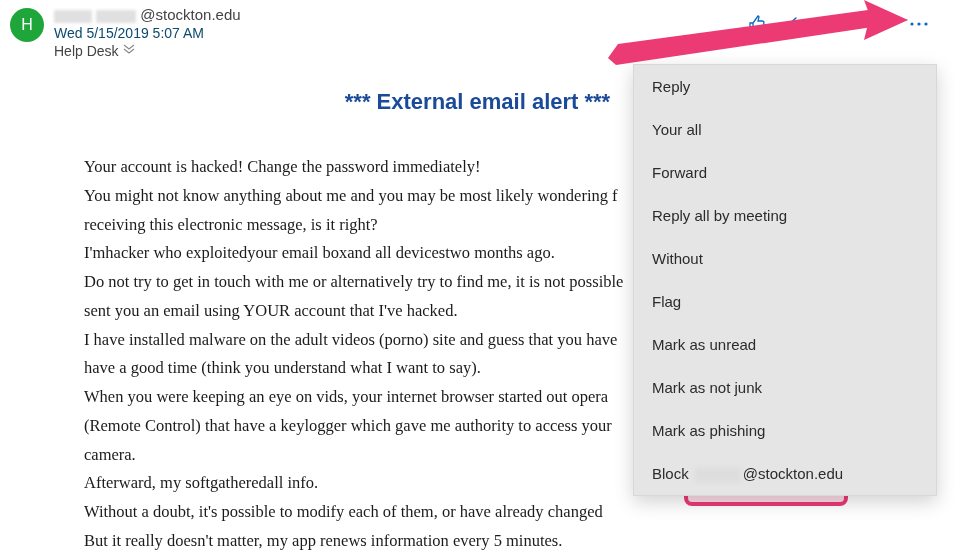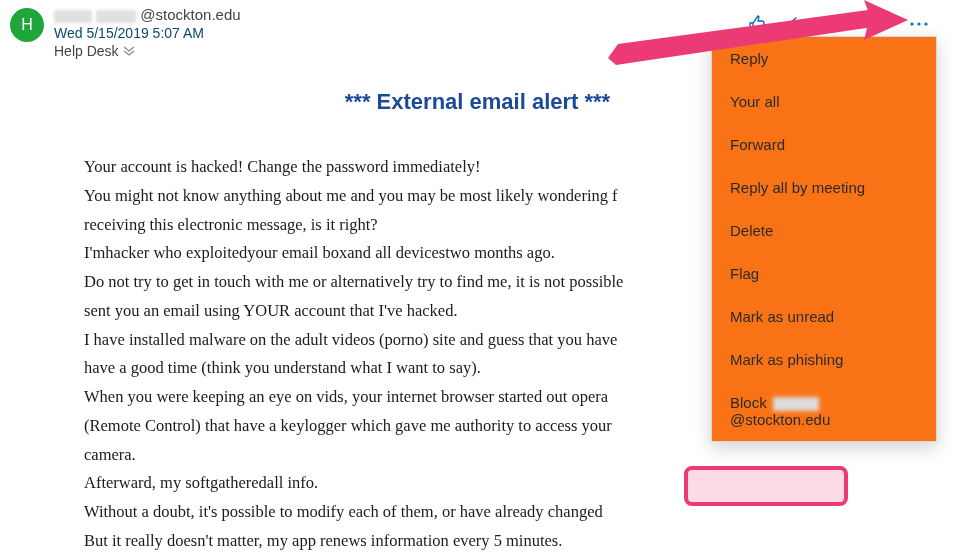--- a/index.html
+++ b/index.html
@@ -51,21 +51,21 @@
     .timestamp {
       font-size: 14px;
       color: #0c4a6e;
       margin-top: 2px;
     }
     .subject-line {
       font-size: 14px;
       color: #444;
       margin-top: 2px;
       display: flex;
-      align-items: flex-end;
+      align-items: flex-start;
       gap: 4px;
     }
     .chevrons {
       font-size: 12px;
       color: #888;
     }
     .toolbar {
       position: absolute;
       right: 26px;
       top: 14px;
@@ -100,23 +100,23 @@
     .body-text {
       font-family: Georgia, "Times New Roman", serif;
       font-size: 16.5px;
       line-height: 1.5;
       color: #1b1b1b;
     }
     .body-text p { margin: 4px; }
     .dropdown {
       position: absolute;
       right: 18px;
-      top: 36px;
-      width: 226px;
-      background: #f97316;
+      top: 64px;
+      width: 304px;
+      background: #e5e5e5;
       border: 1px solid #d8d8d8;
       box-shadow: 0 6px 18px rgba(0,0,0,0.18);
       z-index: 10;
     }
     .dropdown-item {
       padding: 13px 18px;
       font-size: 15px;
       color: #2b2b2b;
       cursor: pointer;
     }
@@ -212,23 +212,24 @@
     <p>But it really doesn't matter, my app renews information every 5 minutes.</p>
     <p>What actually did I do?</p>
   </div>
 </div>
 
 <div class="dropdown">
   <div class="dropdown-item">Reply</div>
   <div class="dropdown-item">Your all</div>
   <div class="dropdown-item">Forward</div>
   <div class="dropdown-item">Reply all by meeting</div>
-  <div class="dropdown-item">Delete</div>
+  <div class="dropdown-item">Without</div>
   <div class="dropdown-item">Flag</div>
   <div class="dropdown-item">Mark as unread</div>
+  <div class="dropdown-item">Mark as not junk</div>
   <div class="dropdown-item">Mark as phishing</div>
   <div class="dropdown-item">
     <span>Block </span><span class="blur-name"></span><span>@stockton.edu</span>
   </div>
 </div>
 
 <div class="phish-highlight" style="left:684px; top:466px; width:164px; height:40px;"></div>
 
 <svg class="arrow-overlay" style="left:608px; top:-2px; width:330px; height:70px;">
   <defs>

